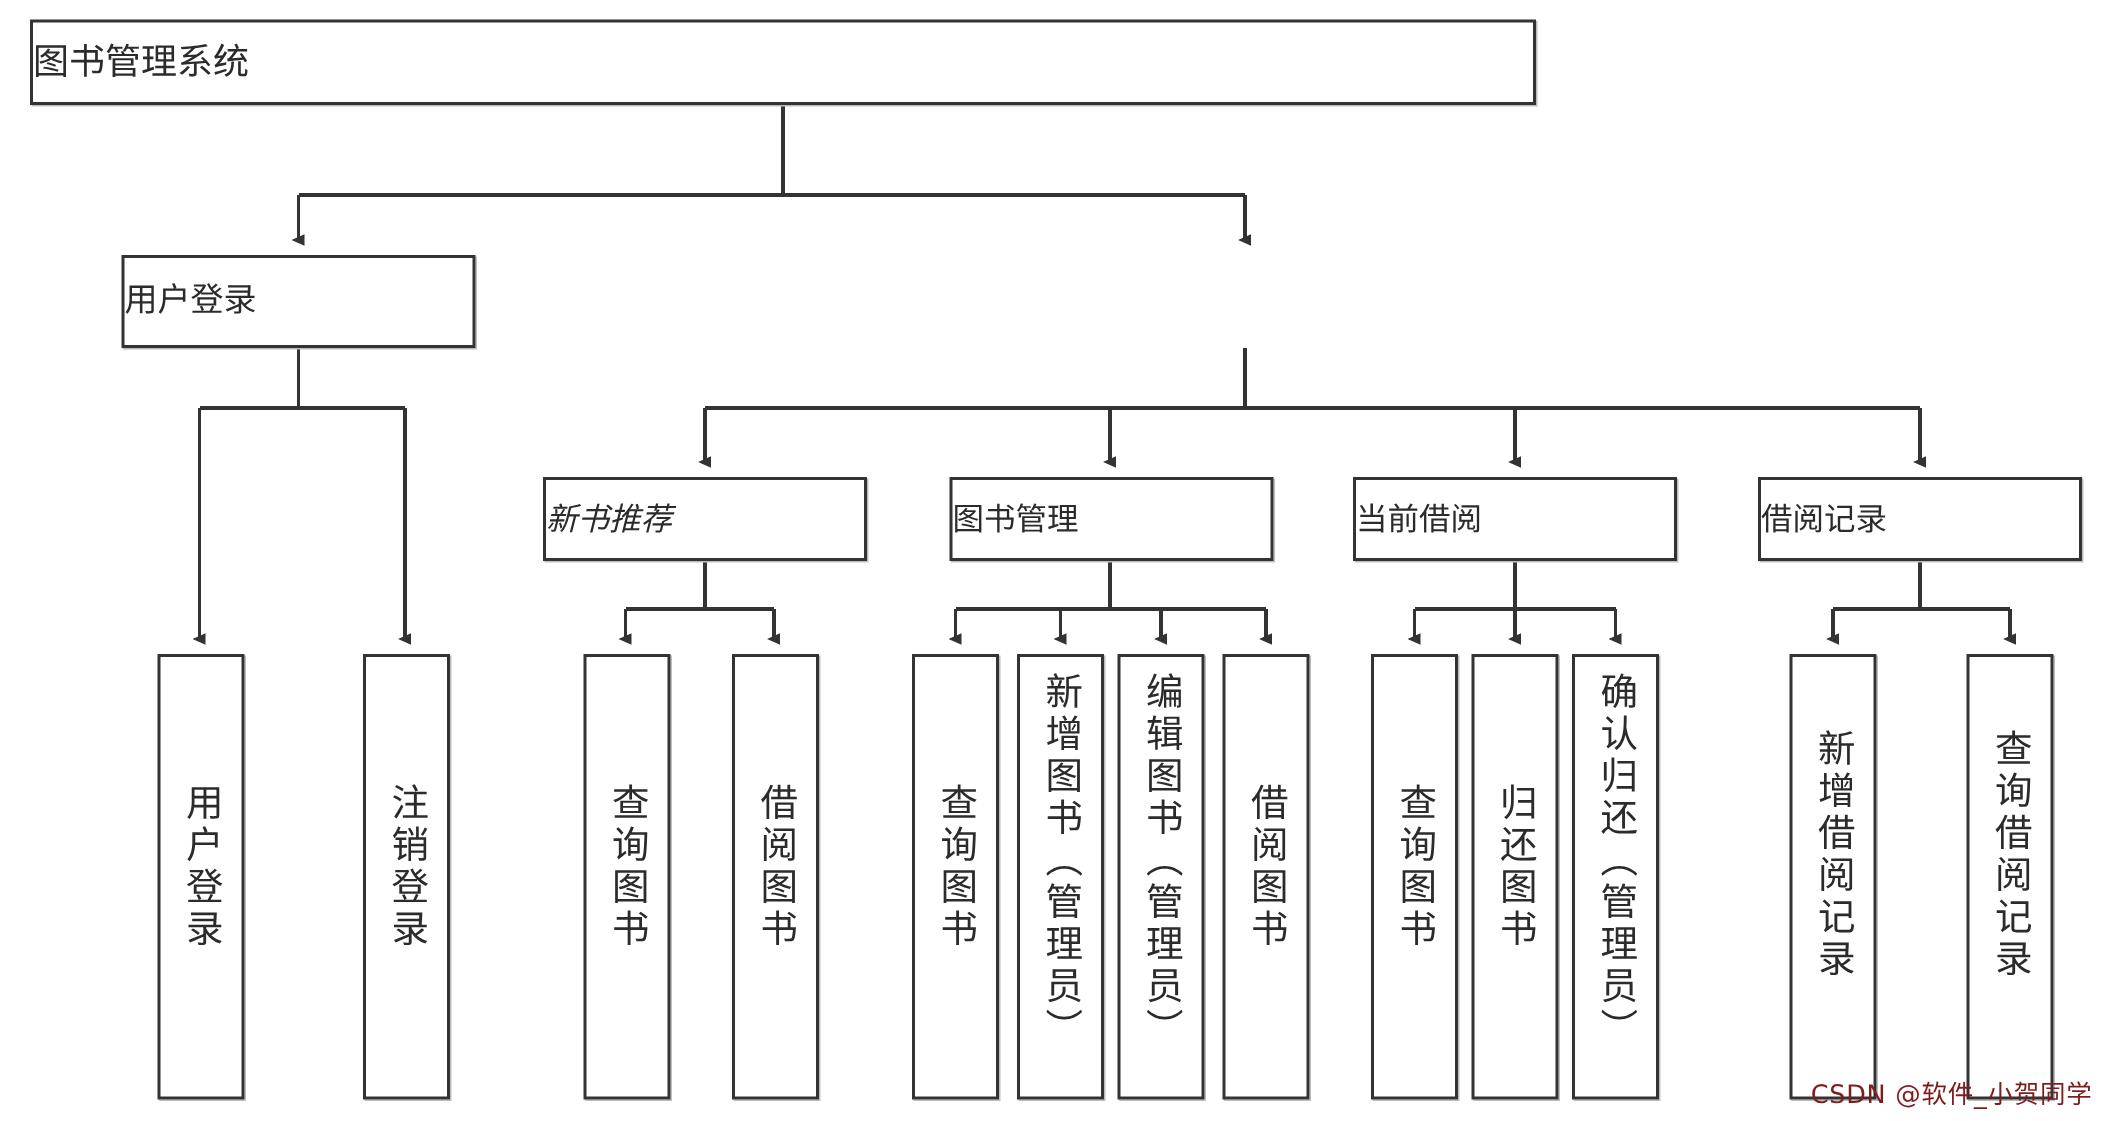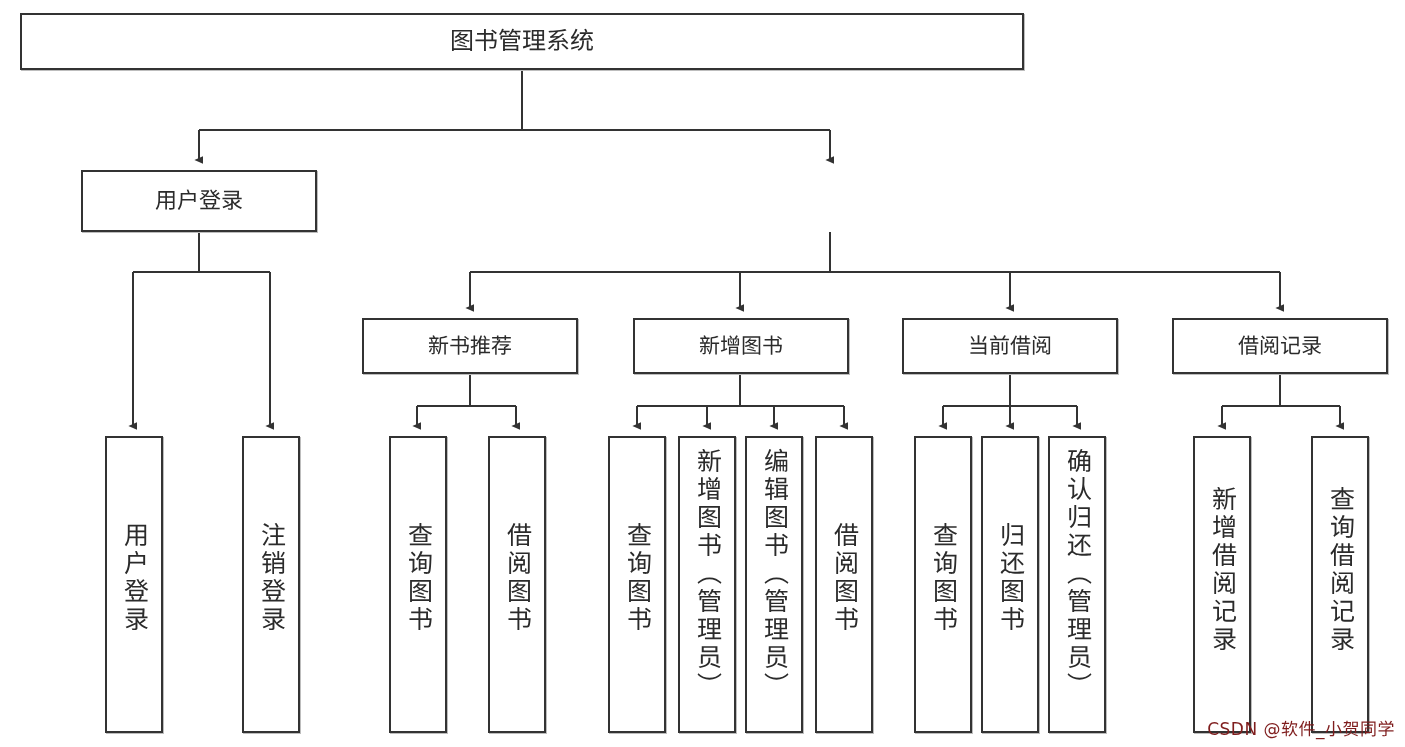--- a/index.html
+++ b/index.html
@@ -29,21 +29,21 @@
     pointer-events: none;
   }
   .node {
     position: absolute;
     box-sizing: border-box;
     background: #ffffff;
     border: 2px solid #333333;
     box-shadow: 1px 1px 0 0 #bdbdbd;
     display: flex;
     align-items: center;
-    justify-content: center;
+    justify-content: flex-start;
     color: #2b2b2b;
     z-index: 2;
   }
   .node-label {
     display: block;
     text-align: center;
     line-height: 1.18;
     white-space: nowrap;
   }
   
@@ -63,21 +63,21 @@
   .node.lvl2 .node-label { font-size: 22px; }
   .node.lvl2.n-user  { left: 81px; }
   .node.lvl2.n-book  { left: 712px; }
   
   .node.lvl3 {
     top: 318px;
     width: 216px;
     height: 56px;
   }
   .node.lvl3 .node-label { font-size: 21px; }
-  .node.lvl3.c0 { left: 362px; }
+  .node.lvl3.c0 { left: 362px; font-style: italic; }
   .node.lvl3.c1 { left: 633px; }
   .node.lvl3.c2 { left: 902px; }
   .node.lvl3.c3 { left: 1172px; }
   
   .node.leaf {
     top: 436px;
     height: 297px;
     width: 58px;
     align-items: flex-start;
     justify-content: center;
@@ -171,21 +171,21 @@
   </div>
 
   <div class="node lvl2 n-user">
     <span class="node-label">用户登录</span>
   </div>
 
   <div class="node lvl3 c0">
     <span class="node-label">新书推荐</span>
   </div>
   <div class="node lvl3 c1">
-    <span class="node-label">新增图书</span>
+    <span class="node-label">图书管理</span>
   </div>
   <div class="node lvl3 c2">
     <span class="node-label">当前借阅</span>
   </div>
   <div class="node lvl3 c3">
     <span class="node-label">借阅记录</span>
   </div>
 
   <div class="node leaf short" style="left:105px">
     <span class="node-label">用户登录</span>

